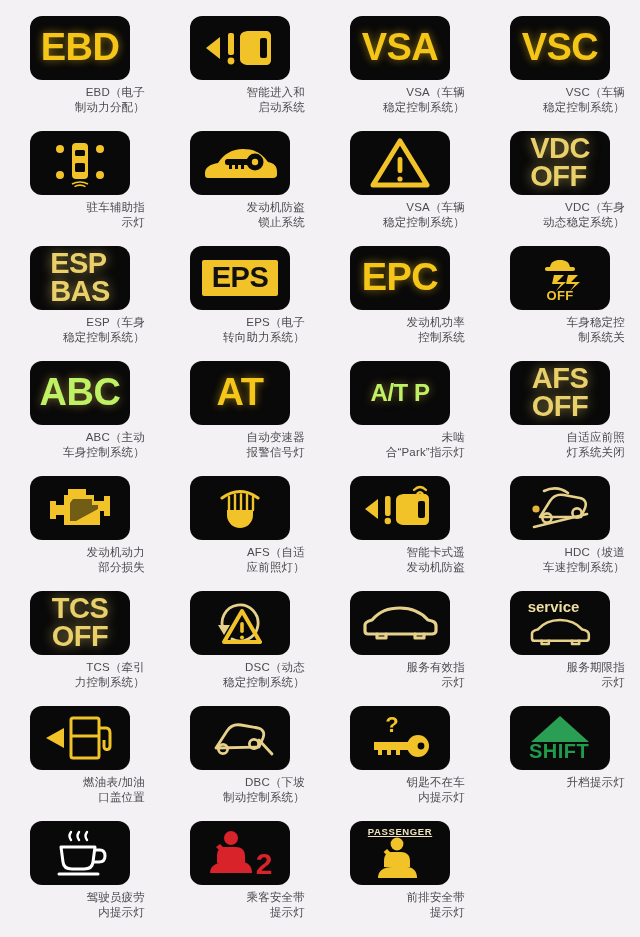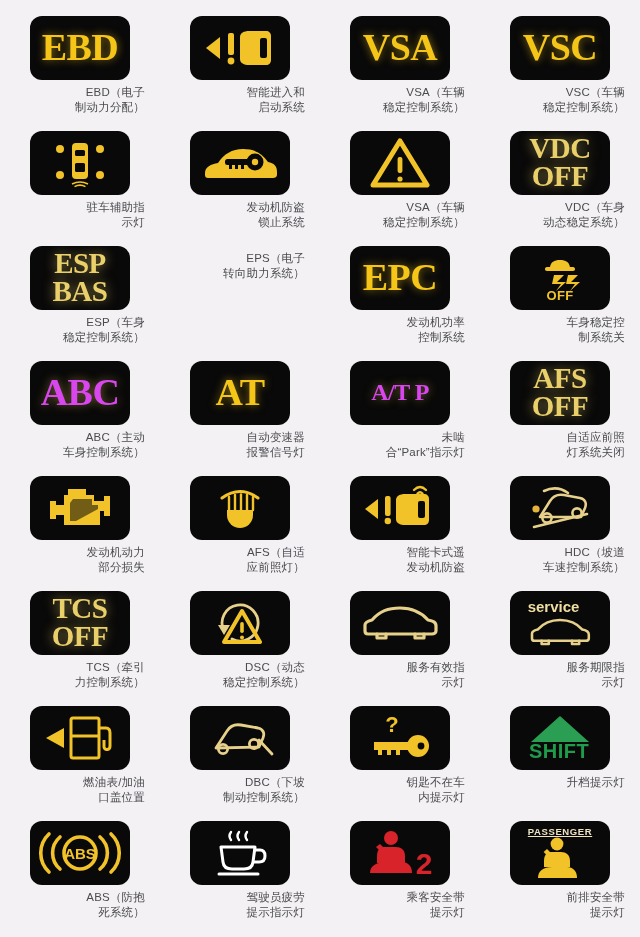--- a/index.html
+++ b/index.html
@@ -43,30 +43,29 @@
     color:#4b4b50;
     text-align:right;
     width:130px;
     letter-spacing:0.2px;
     white-space:pre-line;
   }
   
   .t-txt {
     color:#f2c329;
     font-weight:bold;
-    text-align:center;
     line-height:0.98;
-    font-family:Liberation Serif, serif;
+    font-family:Liberation Sans, sans-serif;
     letter-spacing:-0.5px;
   }
   .sz-xl  { font-size:38px; }
   .sz-lg  { font-size:24px; }
   .sz-md  { font-size:29px; }
   .glow-a { color:#f5c518; text-shadow:0 0 9px rgba(245,197,24,.55); }
-  .glow-b { color:#d946ef; text-shadow:0 0 10px rgba(232,191,85,.5); }
+  .glow-b { color:#bef264; text-shadow:0 0 10px rgba(232,191,85,.5); }
   .glow-c { color:#ead06a; text-shadow:0 0 12px rgba(234,208,106,.6); }
   .eps-box {
     background:#f2c329;
     color:#111;
     padding:3px 10px 4px;
     font-size:29px;
     font-weight:bold;
     border-radius:2px;
     letter-spacing:-0.5px;
     line-height:1;
@@ -206,20 +205,23 @@
       <div class="t-txt sz-md glow-c stack2">
         <span>ESP</span>
         <span>BAS</span>
       </div>
     </div>
     <div class="caption">ESP（车身
 稳定控制系统）</div>
   </div>
 
   <div class="cell">
+    <div class="tile">
+      <div class="eps-box">EPS</div>
+    </div>
     <div class="caption">EPS（电子
 转向助力系统）</div>
   </div>
 
   <div class="cell">
     <div class="tile">
       <div class="t-txt sz-xl glow-a">EPC</div>
     </div>
     <div class="caption">发动机功率
 控制系统</div>
@@ -448,54 +450,38 @@
       <div class="shift-wrap">
         <svg width="62" height="30" viewBox="0 0 62 30">
           <path d="M31 2 L60 28 L2 28 Z" fill="#2a9e52"></path>
         </svg>
         <div class="shift-txt">SHIFT</div>
       </div>
     </div>
     <div class="caption">升档提示灯</div>
   </div>
 
-  <div class="cell">
-    <div class="tile">
-      <svg width="84" height="48" viewBox="0 0 84 48">
-        <circle cx="42" cy="24" r="16" fill="none" stroke="#f2c329" stroke-width="3.6"></circle>
-        <text x="42" y="30" font-family="Liberation Sans, sans-serif" font-size="15" font-weight="bold" fill="#f2c329" text-anchor="middle">ABS</text>
-        <g fill="none" stroke="#f2c329" stroke-width="3.6" stroke-linecap="round">
-          <path d="M22 8 A21 21 0 0 0 22 40"></path>
-          <path d="M11 5 A26 26 0 0 0 11 43"></path>
-          <path d="M62 8 A21 21 0 0 1 62 40"></path>
-          <path d="M73 5 A26 26 0 0 1 73 43"></path>
-        </g>
-      </svg>
-    </div>
-    <div class="caption">ABS（防抱
-死系统）</div>
-  </div>
 
   <div class="cell">
     <div class="tile">
       <svg width="58" height="50" viewBox="0 0 58 50">
         <g fill="none" stroke="#ffffff" stroke-width="2.4" stroke-linecap="round">
           <path d="M20 12 Q17 8 20 4"></path>
           <path d="M28 12 Q25 8 28 4"></path>
           <path d="M36 12 Q33 8 36 4"></path>
         </g>
         <g fill="none" stroke="#ffffff" stroke-width="3" stroke-linejoin="round" stroke-linecap="round">
           <path d="M10 19 L44 19 L42 34 C41.5 39 38 41 33 41 L21 41 C16 41 12.5 39 12 34 Z"></path>
           <path d="M44 22 L49 22 C53 22 54 25 54 28 C54 32 52 34 48 34 L43.4 34"></path>
           <line x1="8" y1="46" x2="47" y2="46"></line>
         </g>
       </svg>
     </div>
     <div class="caption">驾驶员疲劳
-提示指示灯</div>
+内提示灯</div>
   </div>
 
   <div class="cell">
     <div class="tile">
       <svg width="76" height="50" viewBox="0 0 76 50">
         <g fill="#d8232a">
           <circle cx="29" cy="10" r="7"></circle>
           <path d="M22 19 C17 19 15 23 15 28 L15 35 L43 35 L43 28 C43 22 39 19 34 19 Z"></path>
           <path d="M8 45 C8 38 14 34 24 34 L40 34 C46 34 50 38 50 45 Z"></path>
           <path d="M18 16 L44 42 L40 45 L14 19 Z"></path>

